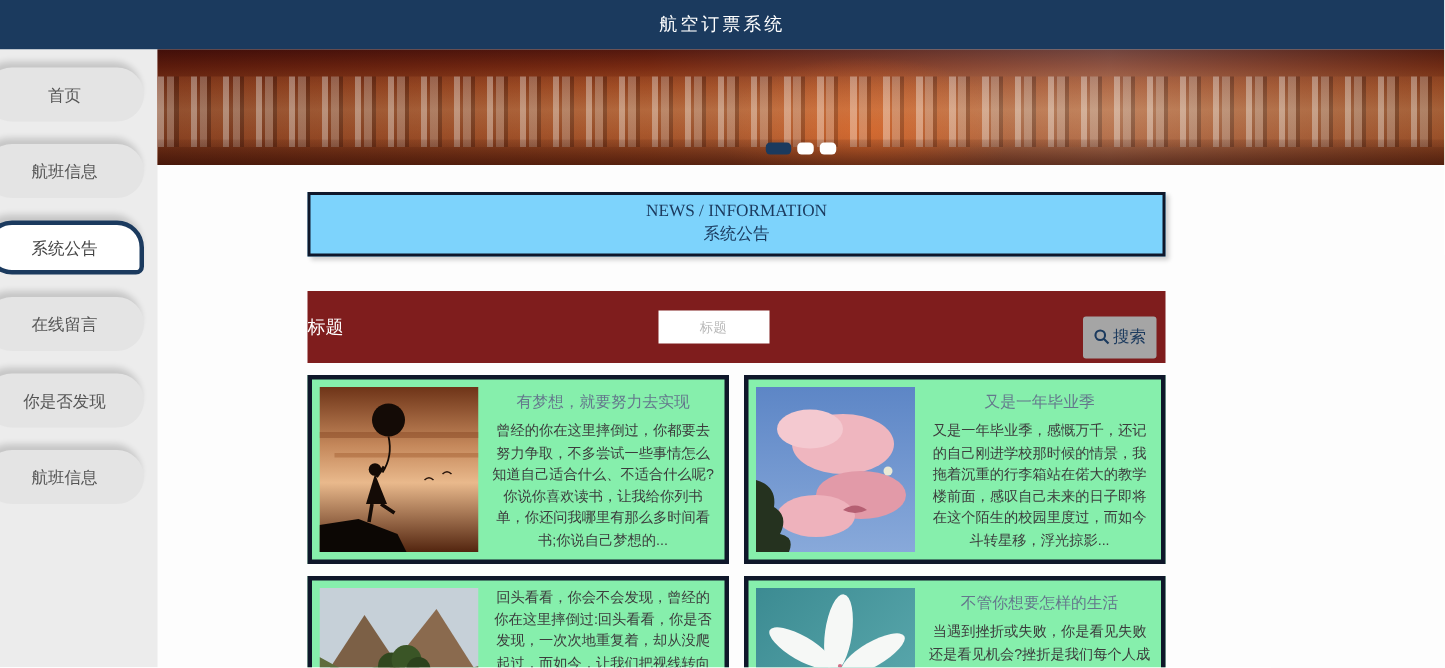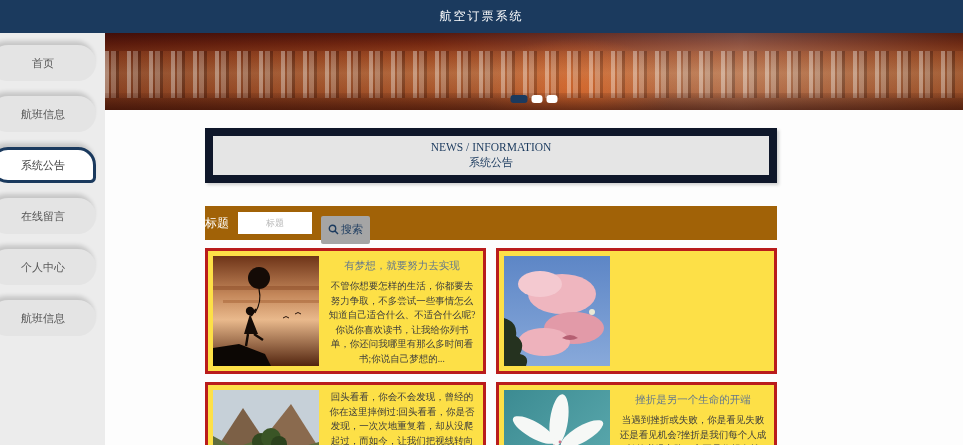--- a/index.html
+++ b/index.html
@@ -39,40 +39,40 @@
   .hero-ground { position:absolute; left:0; right:0; bottom:0; height:22%;
     background:linear-gradient(180deg, rgba(90,35,15,0.15), rgba(50,15,8,0.55)); }
   .hero-dots { position:absolute; left:50%; bottom:7px; transform:translateX(-50%);
                display:flex; gap:4px; align-items:center; }
   .dot { width:11px; height:8px; border-radius:3px; background:#fff; cursor:pointer; }
   .dot.active { width:17px; background:#1b3a5e; }
 
   
   .column { width:572px; margin:18px 0 0 100px; }
 
-  .news-header { border:8px solid #0f172a; background:#e5e5e5; text-align:center;
+  .news-header { border:2px solid #0f172a; background:#7dd3fc; text-align:center;
                  padding:5px 0 6px; box-shadow:2px 2px 3px rgba(0,0,0,0.18); }
   .news-en { font-family:"Liberation Serif", serif; font-size:11.5px; color:#1b3a5e; line-height:13px; }
   .news-zh { font-family:"Liberation Serif", serif; font-size:11px; color:#1b3a5e; line-height:13px; margin-top:2px; }
 
-  .search-bar { margin-top:23px; height:34px; background:#a16207; display:flex;
-                align-items:center; justify-content:flex-start; padding-right:6px; }
+  .search-bar { margin-top:23px; height:48px; background:#7f1d1d; display:flex;
+                align-items:center; justify-content:space-between; padding-right:6px; }
   .search-label { color:#fff; font-size:12px; margin-right:9px; }
   .search-input { width:74px; height:22px; border:none; outline:none; text-align:center;
                   font-size:9px; color:#333; font-family:"Liberation Sans", sans-serif; }
   .search-input::placeholder { color:#b8b8b8; }
   .search-btn { margin-left:9px; width:49px; height:28px; background:#a5a5a5; border:none;
                 border-radius:2px; color:#1b3a5e; font-size:11px; display:flex; align-items:center;
                 justify-content:center; gap:2px; cursor:pointer;
                 font-family:"Liberation Sans", sans-serif;margin-top:13px; }
   .search-btn svg { display:block; }
 
   .cards { margin-top:8px; display:grid; grid-template-columns:1fr 1fr; gap:8px 10px; }
-  .card { height:126px; border:3px solid #b91c1c; background:#fde047; display:flex;
-          padding:5px; gap:7px; cursor:pointer;font-family:Liberation Serif, serif; }
+  .card { height:126px; border:3px solid #0f172a; background:#86efac; display:flex;
+          padding:5px; gap:7px; cursor:pointer; }
   .card-img { width:106px; height:110px; flex:none; }
   .card-img svg { display:block; width:106px; height:110px; }
   .card-text { flex:1; overflow:hidden; padding:0 2px; }
   .card-title { text-align:center; color:#64788c; font-size:10.5px; margin:3px 0 6px; }
   .card-body { text-align:center; color:#3c3c3c; font-size:9.5px; line-height:14.5px; }
 </style>
 </head>
 <body>
 
 <div id="screen">
@@ -90,21 +90,21 @@
       <button class="side-btn">
           <span>航班信息</span>
         </button>
       <button class="side-btn active">
           <span>系统公告</span>
         </button>
       <button class="side-btn">
           <span>在线留言</span>
         </button>
       <button class="side-btn">
-          <span>个人中心</span>
+          <span>你是否发现</span>
         </button>
       <button class="side-btn">
           <span>航班信息</span>
         </button>
     </aside>
 
     <main class="main">
 
       <div class="hero">
         <div class="hero-buildings"></div>
@@ -158,21 +158,21 @@
                 <circle cx="37" cy="55" r="4.2" fill="#140b06"></circle>
                 <path d="M37 58 L31 78 L45 78 Z" fill="#140b06"></path>
                 <path d="M38 60 L43 53" stroke="#140b06" stroke-width="2" fill="none"></path>
                 <path d="M35 78 L33 90 M41 78 L50 84" stroke="#140b06" stroke-width="2.4" fill="none"></path>
                 <path d="M0 110 L0 92 L26 88 L52 98 L58 110 Z" fill="#0c0704"></path>
                 <path d="M70 62 q3 -3 6 0 M82 58 q3 -3 6 0" stroke="#2a160c" stroke-width="1" fill="none"></path>
               </svg>
             </div>
             <div class="card-text">
               <div class="card-title">有梦想，就要努力去实现</div>
-              <div class="card-body">不管你想要怎样的生活，你都要去努力争取，不多尝试一些事情怎么知道自己适合什么、不适合什么呢?你说你喜欢读书，让我给你列书单，你还问我哪里有那么多时间看书;你说自己梦想的...</div>
+              <div class="card-body">曾经的你在这里摔倒过，你都要去努力争取，不多尝试一些事情怎么知道自己适合什么、不适合什么呢?你说你喜欢读书，让我给你列书单，你还问我哪里有那么多时间看书;你说自己梦想的...</div>
             </div>
           </div>
 
           <div class="card">
             <div class="card-img">
               <svg viewBox="0 0 106 110">
                 <defs>
                   <linearGradient id="sky2" x1="0" y1="0" x2="0" y2="1">
                     <stop offset="0" stop-color="#5d86c6"></stop>
                       <stop offset="1" stop-color="#88a9da"></stop>
@@ -182,20 +182,22 @@
                 <ellipse cx="58" cy="38" rx="34" ry="20" fill="#efb6bf"></ellipse>
                 <ellipse cx="36" cy="28" rx="22" ry="13" fill="#f4c9d0"></ellipse>
                 <ellipse cx="70" cy="72" rx="30" ry="16" fill="#e29aa8"></ellipse>
                 <ellipse cx="40" cy="86" rx="26" ry="14" fill="#eeb2bc"></ellipse>
                 <circle cx="88" cy="56" r="3" fill="#e9e9d6"></circle>
                 <path d="M58 82 q8 -6 16 0 q-8 4 -16 0" fill="#b55f72"></path>
                 <path d="M0 110 L0 62 Q14 66 12 80 Q22 86 16 98 Q26 100 22 110 Z" fill="#25321f"></path>
               </svg>
             </div>
             <div class="card-text">
+              <div class="card-title">又是一年毕业季</div>
+              <div class="card-body">又是一年毕业季，感慨万千，还记的自己刚进学校那时候的情景，我拖着沉重的行李箱站在偌大的教学楼前面，感叹自己未来的日子即将在这个陌生的校园里度过，而如今斗转星移，浮光掠影...</div>
             </div>
           </div>
 
           <div class="card">
             <div class="card-img">
               <svg viewBox="0 0 106 110">
                 <rect width="106" height="110" fill="#c6d0d8"></rect>
                 <path d="M0 64 L30 18 L58 60 L0 66 Z" fill="#7c6046"></path>
                 <path d="M40 62 L78 14 L106 58 L106 66 L40 66 Z" fill="#8a6a4e"></path>
                 <path d="M0 70 L0 46 L22 58 L44 50 L70 62 L106 52 L106 72 Z" fill="#5f6d3c"></path>
@@ -235,21 +237,21 @@
                   <circle cx="50" cy="56" r="1.4"></circle>
                     <circle cx="56" cy="52" r="1.4"></circle>
                   <circle cx="58" cy="60" r="1.4"></circle>
                     <circle cx="48" cy="62" r="1.2"></circle>
                   <circle cx="54" cy="64" r="1.2"></circle>
                 </g>
                 <path d="M53 66 L51 90" stroke="#9fc7a8" stroke-width="1.6"></path>
               </svg>
             </div>
             <div class="card-text">
-              <div class="card-title">挫折是另一个生命的开端</div>
+              <div class="card-title">不管你想要怎样的生活</div>
               <div class="card-body">当遇到挫折或失败，你是看见失败还是看见机会?挫折是我们每个人成长的必经之路，它不是你想有就有，想没有就没有的，有句名言说的好，如果你想一...</div>
             </div>
           </div>
 
         </div>
       </div>
     </main>
   </div>
 </div>
 

